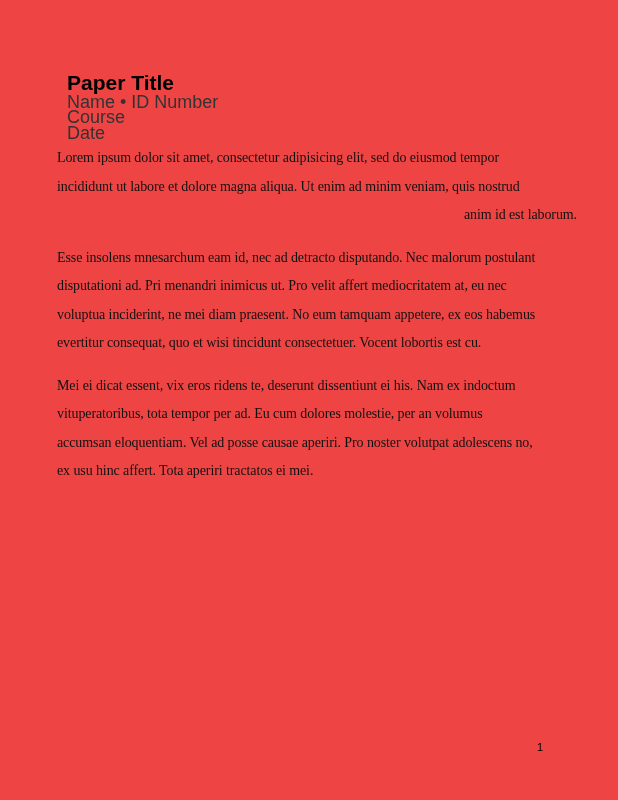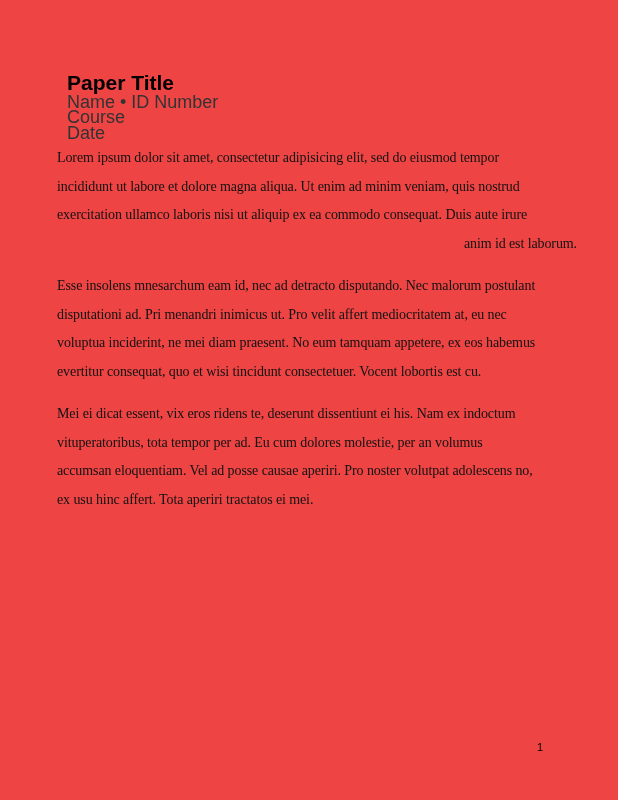--- a/index.html
+++ b/index.html
@@ -71,21 +71,20 @@
     <h1 class="doc-title" style="color: rgb(0, 0, 0);">Paper Title</h1>
     <div class="doc-meta" style="color: rgb(51, 51, 51);">Name • ID Number</div>
     <div class="doc-meta" style="color: rgb(51, 51, 51);">Course</div>
     <div class="doc-meta" style="color: rgb(51, 51, 51);">Date</div>
   </div>
 
   <div class="doc-body">
       <div class="para">
         <div class="line" style="color: rgb(17, 17, 17);">Lorem ipsum dolor sit amet, consectetur adipisicing elit, sed do eiusmod tempor</div>
         <div class="line" style="color: rgb(17, 17, 17);">incididunt ut labore et dolore magna aliqua. Ut enim ad minim veniam, quis nostrud</div>
-        <div class="line" style="color: rgb(17, 17, 17);">exercitation ullamco laboris nisi ut aliquip ex ea commodo consequat. Duis aute irure</div>
         <div class="line" style="color: rgb(17, 17, 17); text-align: right;">anim id est laborum.</div>
       </div>
       <div class="para">
         <div class="line" style="color: rgb(17, 17, 17);">Esse insolens mnesarchum eam id, nec ad detracto disputando. Nec malorum postulant</div>
         <div class="line" style="color: rgb(17, 17, 17);">disputationi ad. Pri menandri inimicus ut. Pro velit affert mediocritatem at, eu nec</div>
         <div class="line" style="color: rgb(17, 17, 17);">voluptua inciderint, ne mei diam praesent. No eum tamquam appetere, ex eos habemus</div>
         <div class="line" style="color: rgb(17, 17, 17);">evertitur consequat, quo et wisi tincidunt consectetuer. Vocent lobortis est cu.</div>
       </div>
       <div class="para">
         <div class="line" style="color: rgb(17, 17, 17);">Mei ei dicat essent, vix eros ridens te, deserunt dissentiunt ei his. Nam ex indoctum</div>

